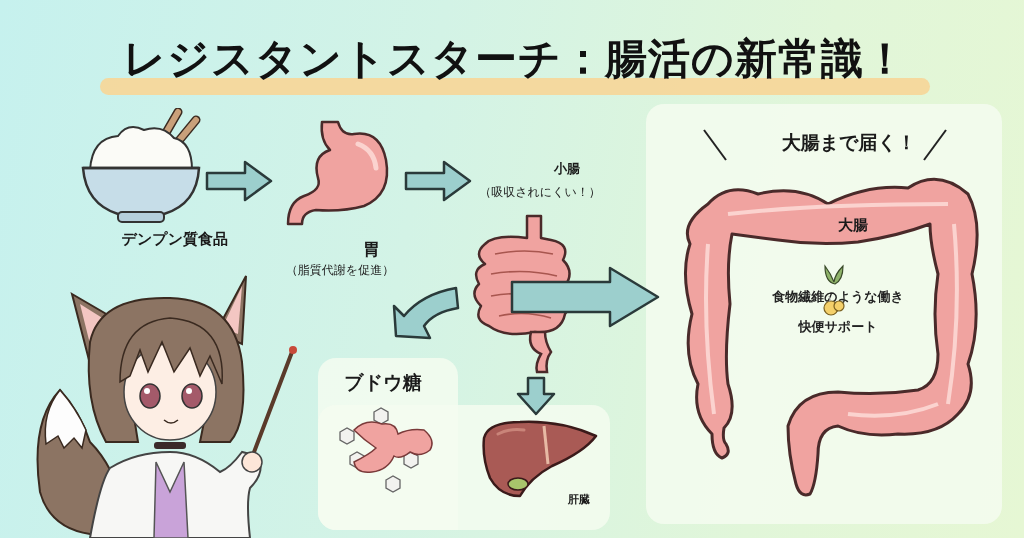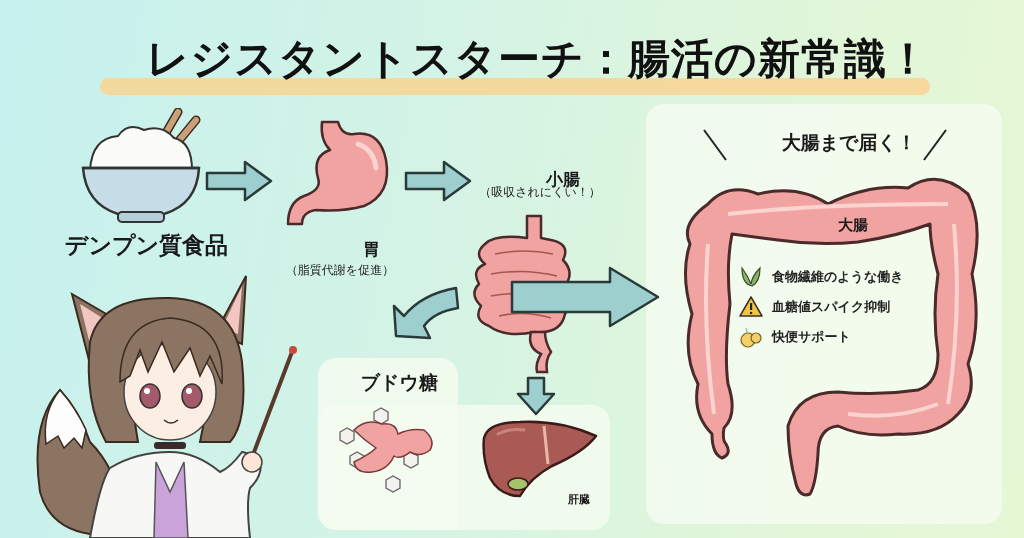--- a/index.html
+++ b/index.html
@@ -12,31 +12,31 @@
   }
   .abs { position: absolute; }
   
   .title-wrap { left: 100px; top: 28px; width: 830px; height: 70px; text-align: center; }
   .title-highlight {
     position: absolute; left: 0; right: 0; top: 50px; height: 17px;
     background: #f6d79b; border-radius: 10px; opacity: 0.95;
   }
   .title-text {
     position: relative; font-size: 42px; font-weight: bold; letter-spacing: 1px;
-    line-height: 62px; color: #111; white-space: nowrap; text-align: right;
+    line-height: 62px; color: #111; white-space: nowrap;
   }
   
   .panel { background: rgba(245, 252, 240, 0.85); border-radius: 18px; }
   .panel-colon { left: 646px; top: 104px; width: 356px; height: 420px; }
   .panel-glucose { left: 318px; top: 358px; width: 140px; height: 172px; border-radius: 18px 18px 0 18px; }
   .panel-lower { left: 318px; top: 405px; width: 292px; height: 125px; }
   .label { font-weight: bold; color: #1a1a1a; white-space: nowrap; text-align: right; }
   .sub { font-size: 12px; color: #222; white-space: nowrap; text-align: center; }
   .benefits { left: 738px; top: 262px; width: 200px; }
-  .benefit { display: flex; align-items: center; height: 30px; font-size: 13px; font-weight: bold; color: #222; }
+  .benefit { display: flex; align-items: center; height: 30px; font-size: 13px; font-weight: bold; color: #222; flex-direction: column; }
   .benefit .ic { width: 26px; height: 26px; margin-right: 8px; flex: none; }
 </style>
 </head>
 <body>
 
 <div class="abs title-wrap">
   <div class="title-highlight"></div>
   <div class="title-text">レジスタントスターチ：腸活の新常識！</div>
 </div>
 
@@ -47,59 +47,59 @@
 <svg class="abs" style="left:78px;top:108px" width="130" height="120" viewBox="0 0 130 120">
   <line x1="78" y1="42" x2="100" y2="4" stroke="#3a2a20" stroke-width="9" stroke-linecap="round"></line>
   <line x1="78" y1="42" x2="100" y2="4" stroke="#c9a07a" stroke-width="6" stroke-linecap="round"></line>
   <line x1="90" y1="46" x2="118" y2="12" stroke="#3a2a20" stroke-width="9" stroke-linecap="round"></line>
   <line x1="90" y1="46" x2="118" y2="12" stroke="#c9a07a" stroke-width="6" stroke-linecap="round"></line>
   <path d="M12 62 Q14 30 40 28 Q50 14 66 22 Q84 16 96 30 Q114 34 114 62 Z" fill="#fbfbf7" stroke="#333" stroke-width="2"></path>
   <path d="M5 60 H121 Q119 96 86 106 H40 Q8 96 5 60 Z" fill="#c6dde8" stroke="#333" stroke-width="2.5"></path>
   <path d="M5 60 H121" stroke="#333" stroke-width="2.5"></path>
   <rect x="40" y="104" width="46" height="10" rx="4" fill="#b5cedb" stroke="#333" stroke-width="2"></rect>
 </svg>
-<div class="abs label" style="left:58px;top:230px;width:170px;font-size:23px;">デンプン質食品</div>
+<div class="abs label" style="left:58px;top:230px;width:170px;font-size:15px;">デンプン質食品</div>
 
 <svg class="abs" style="left:205px;top:160px" width="70" height="42" viewBox="0 0 70 42">
   <path d="M2 13 H40 V2 L66 21 L40 40 V29 H2 Z" fill="#9ccfcd" stroke="#2a3a3a" stroke-width="2.5" stroke-linejoin="round"></path>
 </svg>
 
 <svg class="abs" style="left:282px;top:120px" width="115" height="110" viewBox="0 0 115 110">
   <path d="M40 2 Q38 20 48 30 Q30 36 36 58 Q40 70 22 76 Q6 82 6 104 H20 Q20 92 34 90 Q60 92 82 86 Q110 74 104 40 Q98 10 72 14 Q60 16 56 2 Z" fill="#f0a3a0" stroke="#4a2a2a" stroke-width="2.5" stroke-linejoin="round"></path>
   <path d="M76 24 Q92 30 94 48" stroke="#fbd3cf" stroke-width="5" fill="none" stroke-linecap="round"></path>
 </svg>
 <div class="abs label" style="left:300px;top:238px;width:80px;font-size:17px;">胃</div>
 <div class="abs sub" style="left:280px;top:262px;width:120px;">（脂質代謝を促進）</div>
 
 <svg class="abs" style="left:404px;top:160px" width="70" height="42" viewBox="0 0 70 42">
   <path d="M2 13 H40 V2 L66 21 L40 40 V29 H2 Z" fill="#9ccfcd" stroke="#2a3a3a" stroke-width="2.5" stroke-linejoin="round"></path>
 </svg>
 
-<div class="abs label" style="left:500px;top:168px;width:80px;font-size:17px;">小腸</div>
+<div class="abs label" style="left:500px;top:160px;width:80px;font-size:13px;">小腸</div>
 <div class="abs sub" style="left:470px;top:184px;width:140px;">（吸収されにくい！）</div>
 
 <svg class="abs" style="left:465px;top:214px" width="120" height="160" viewBox="0 0 120 160">
   <path d="M62 2 V24 Q30 20 20 30 Q8 40 20 50 Q6 56 14 70 Q4 80 16 92 Q8 106 24 112 Q40 124 70 118 Q96 120 100 100 Q112 86 100 72 Q110 58 98 46 Q106 30 86 26 L76 24 V2 Z" fill="#f0a3a0" stroke="#4a2a2a" stroke-width="2.5" stroke-linejoin="round"></path>
   <path d="M30 40 Q60 34 88 40 M26 60 Q60 54 92 62 M26 82 Q60 76 92 84 M34 102 Q60 96 86 104" stroke="#a8564f" stroke-width="1.6" fill="none"></path>
   <path d="M66 118 Q62 134 76 140 Q70 150 72 158 H82 Q80 146 86 138 Q80 128 80 118 Z" fill="#f0a3a0" stroke="#4a2a2a" stroke-width="2.5"></path>
 </svg>
 
 <svg class="abs" style="left:510px;top:266px" width="152" height="62" viewBox="0 0 152 62">
   <path d="M2 16 H100 V2 L148 31 L100 60 V46 H2 Z" fill="#9ccfcd" stroke="#2a3a3a" stroke-width="2.5" stroke-linejoin="round"></path>
 </svg>
 
 <svg class="abs" style="left:384px;top:284px" width="80" height="60" viewBox="0 0 80 60">
   <path d="M72 4 L74 24 Q50 28 40 42 L46 54 L12 52 L10 22 L20 32 Q38 10 72 4 Z" fill="#9ccfcd" stroke="#2a3a3a" stroke-width="2.5" stroke-linejoin="round"></path>
 </svg>
 
 <svg class="abs" style="left:516px;top:376px" width="40" height="40" viewBox="0 0 40 40">
   <path d="M12 2 H28 V18 H38 L20 38 L2 18 H12 Z" fill="#9ccfcd" stroke="#2a3a3a" stroke-width="2.5" stroke-linejoin="round"></path>
 </svg>
 
-<div class="abs label" style="left:328px;top:370px;width:110px;font-size:19px;text-align:right;">ブドウ糖</div>
+<div class="abs label" style="left:328px;top:370px;width:110px;font-size:19px;text-align:center;">ブドウ糖</div>
 <svg class="abs" style="left:330px;top:400px" width="115" height="95" viewBox="0 0 115 95">
   <g fill="#f2f2ef" stroke="#666" stroke-width="1.3">
     <polygon points="10,32 17,28 24,32 24,40 17,44 10,40"></polygon>
     <polygon points="44,12 51,8 58,12 58,20 51,24 44,20"></polygon>
     <polygon points="20,56 27,52 34,56 34,64 27,68 20,64"></polygon>
     <polygon points="74,56 81,52 88,56 88,64 81,68 74,64"></polygon>
     <polygon points="56,80 63,76 70,80 70,88 63,92 56,88"></polygon>
   </g>
   <path d="M24 30 Q36 18 52 24 Q66 22 68 34 Q80 28 94 30 Q106 40 100 50 Q90 58 80 52 Q70 60 64 56 Q58 70 42 72 Q26 74 24 62 Q40 54 46 48 Q34 40 24 30 Z" fill="#f0a3a0" stroke="#7a3a3a" stroke-width="1.5"></path>
 </svg>
@@ -126,28 +126,20 @@
   <path d="M180 250 Q230 256 270 240" stroke="#fbd3cf" stroke-width="4" fill="none"></path>
 </svg>
 <div class="abs label" style="left:788px;top:216px;width:80px;font-size:15px;">大腸</div>
 
 <div class="abs benefits">
   <div class="benefit">
     <svg class="ic" viewBox="0 0 26 26">
         <path d="M4 4 Q4 20 14 22 Q22 18 22 4 Q14 12 13 20 Q10 12 4 4 Z" fill="#8fb36a" stroke="#3a4a2a" stroke-width="1.2"></path>
       </svg>
     <span>食物繊維のような働き</span>
-  </div>
-  <div class="benefit">
-    <svg class="ic" viewBox="0 0 26 26">
-        <path d="M13 3 L24 22 H2 Z" fill="#f4c542" stroke="#3a3020" stroke-width="1.5" stroke-linejoin="round"></path>
-        <rect x="12" y="9" width="2.2" height="7" fill="#222"></rect>
-        <circle cx="13.1" cy="19" r="1.3" fill="#222"></circle>
-      </svg>
-    <span>血糖値スパイク抑制</span>
   </div>
   <div class="benefit">
     <svg class="ic" viewBox="0 0 26 26">
         <circle cx="10" cy="16" r="7" fill="#f4d06a" stroke="#7a6020" stroke-width="1.2"></circle>
         <circle cx="18" cy="14" r="5" fill="#f4d06a" stroke="#7a6020" stroke-width="1.2"></circle>
         <path d="M8 4 Q10 8 8 10" stroke="#999" fill="none"></path>
       </svg>
     <span>快便サポート</span>
   </div>
 </div>

